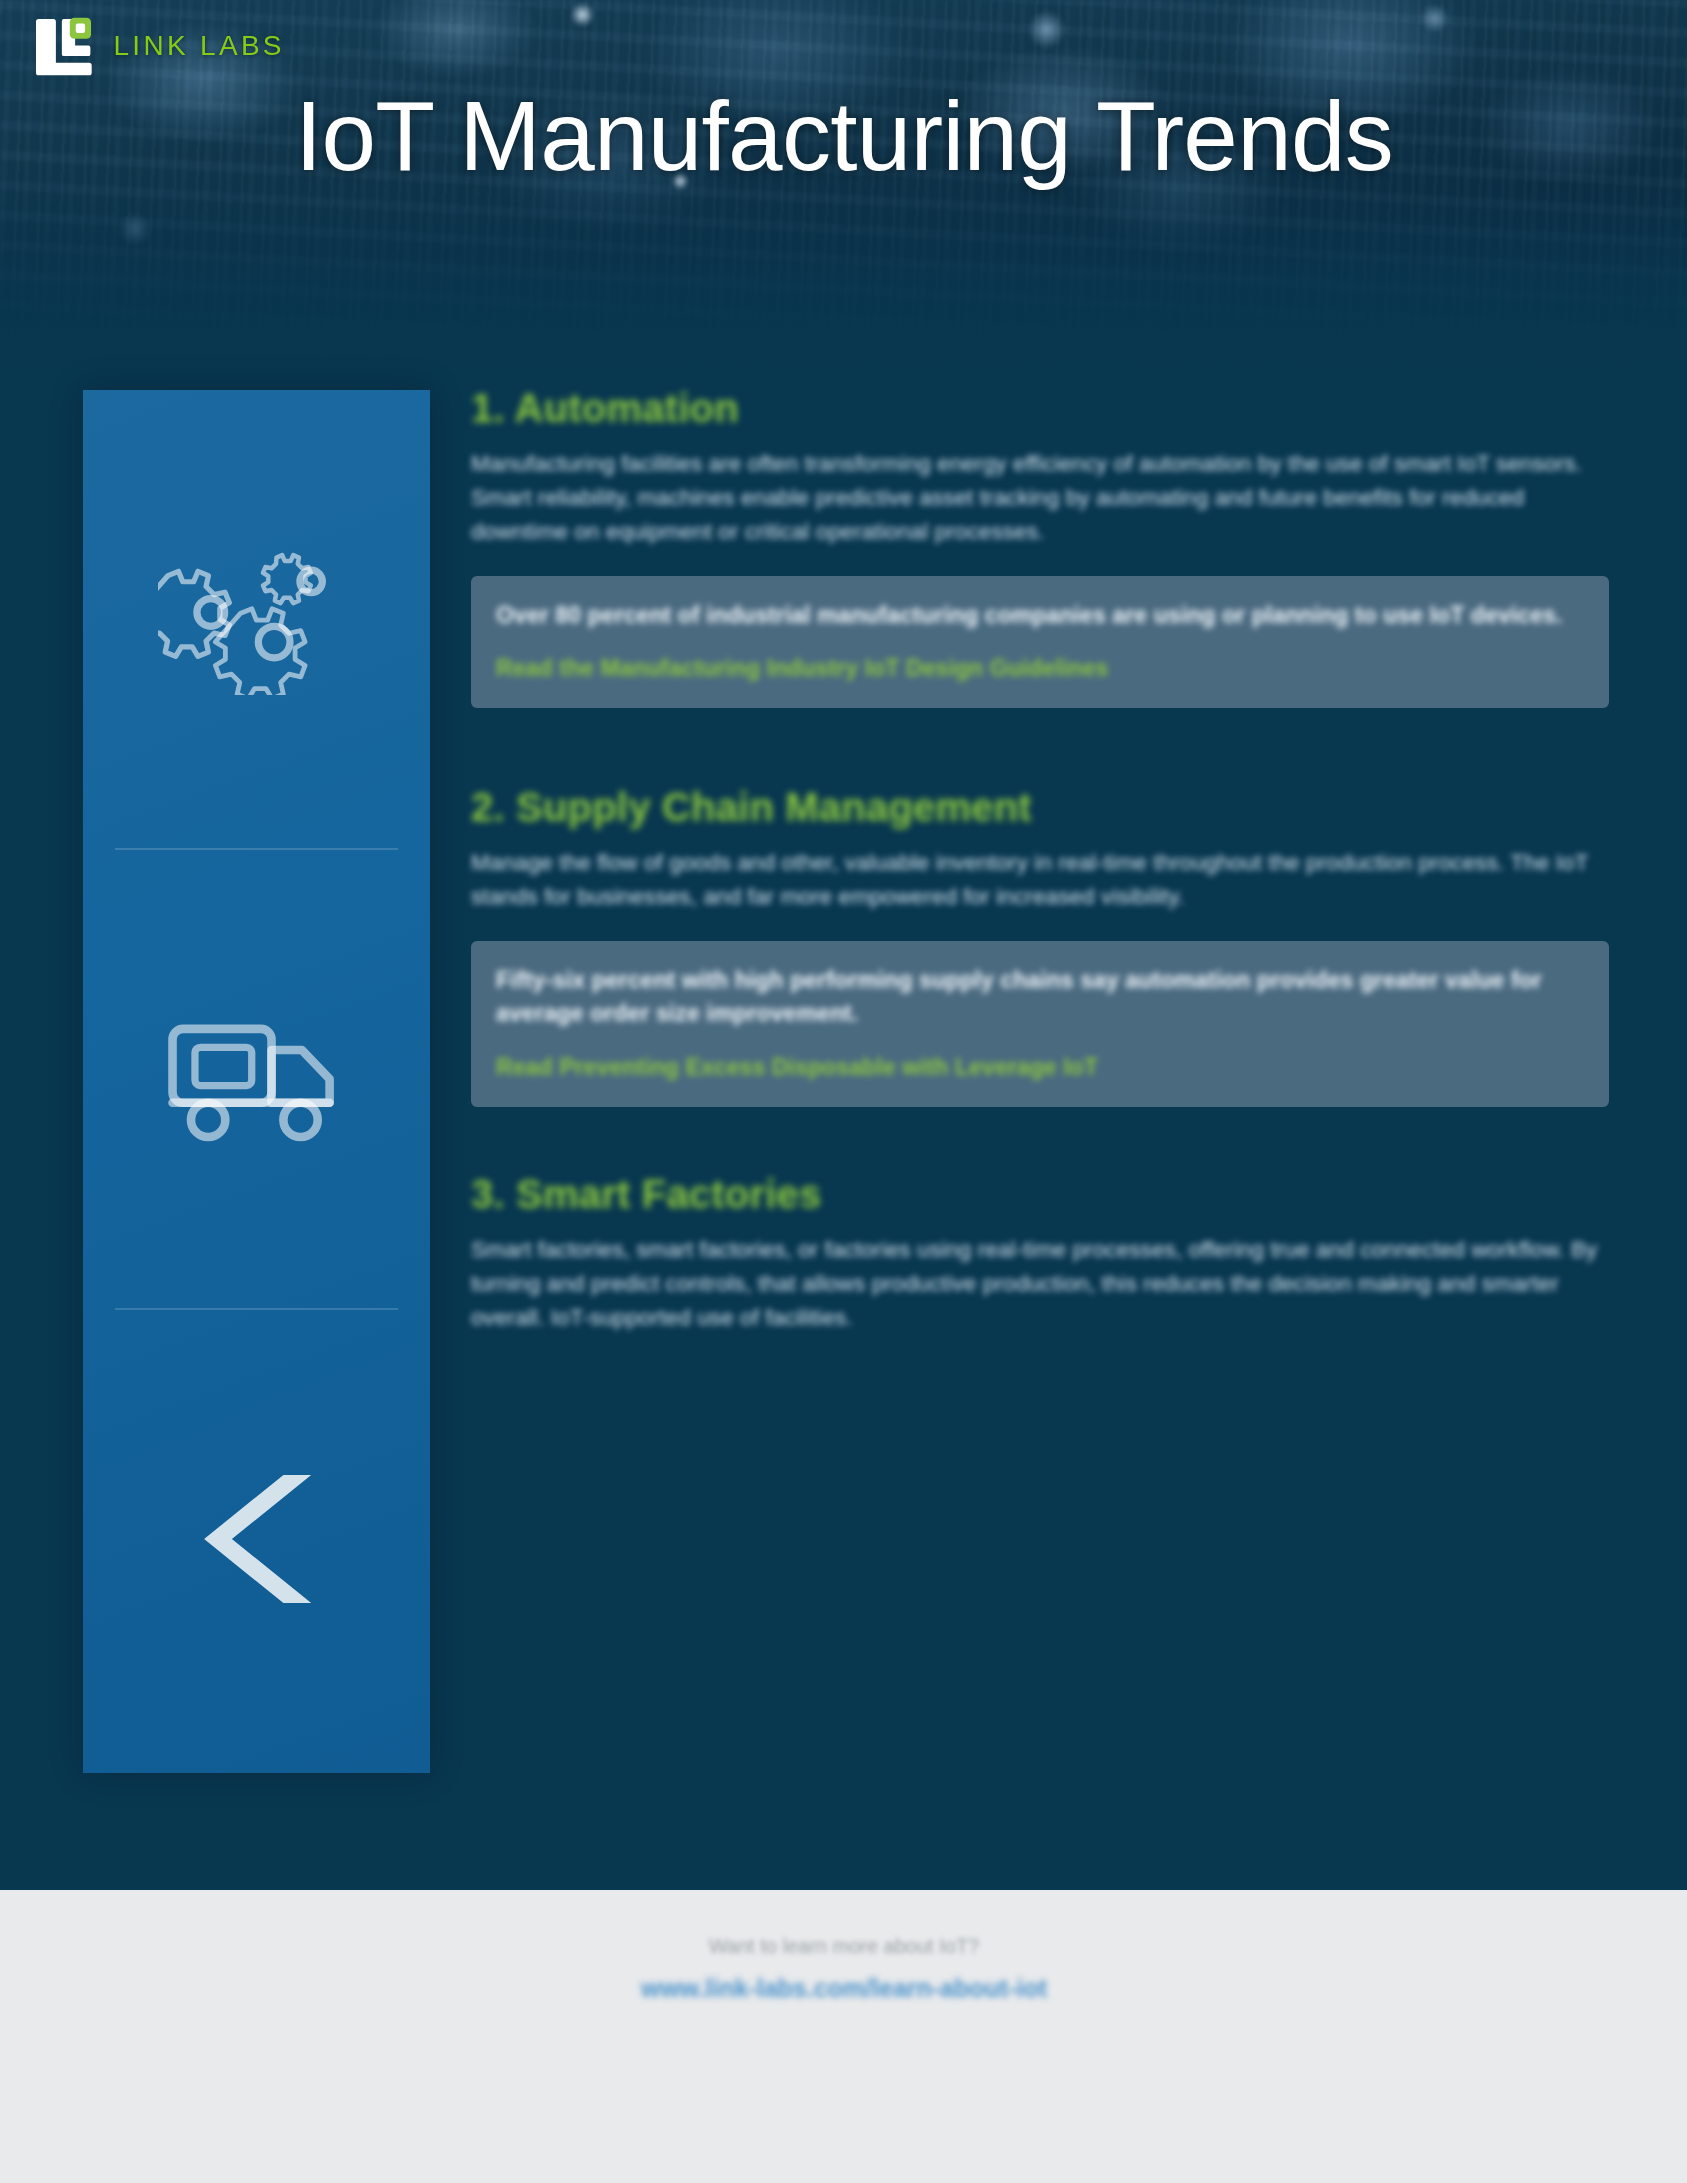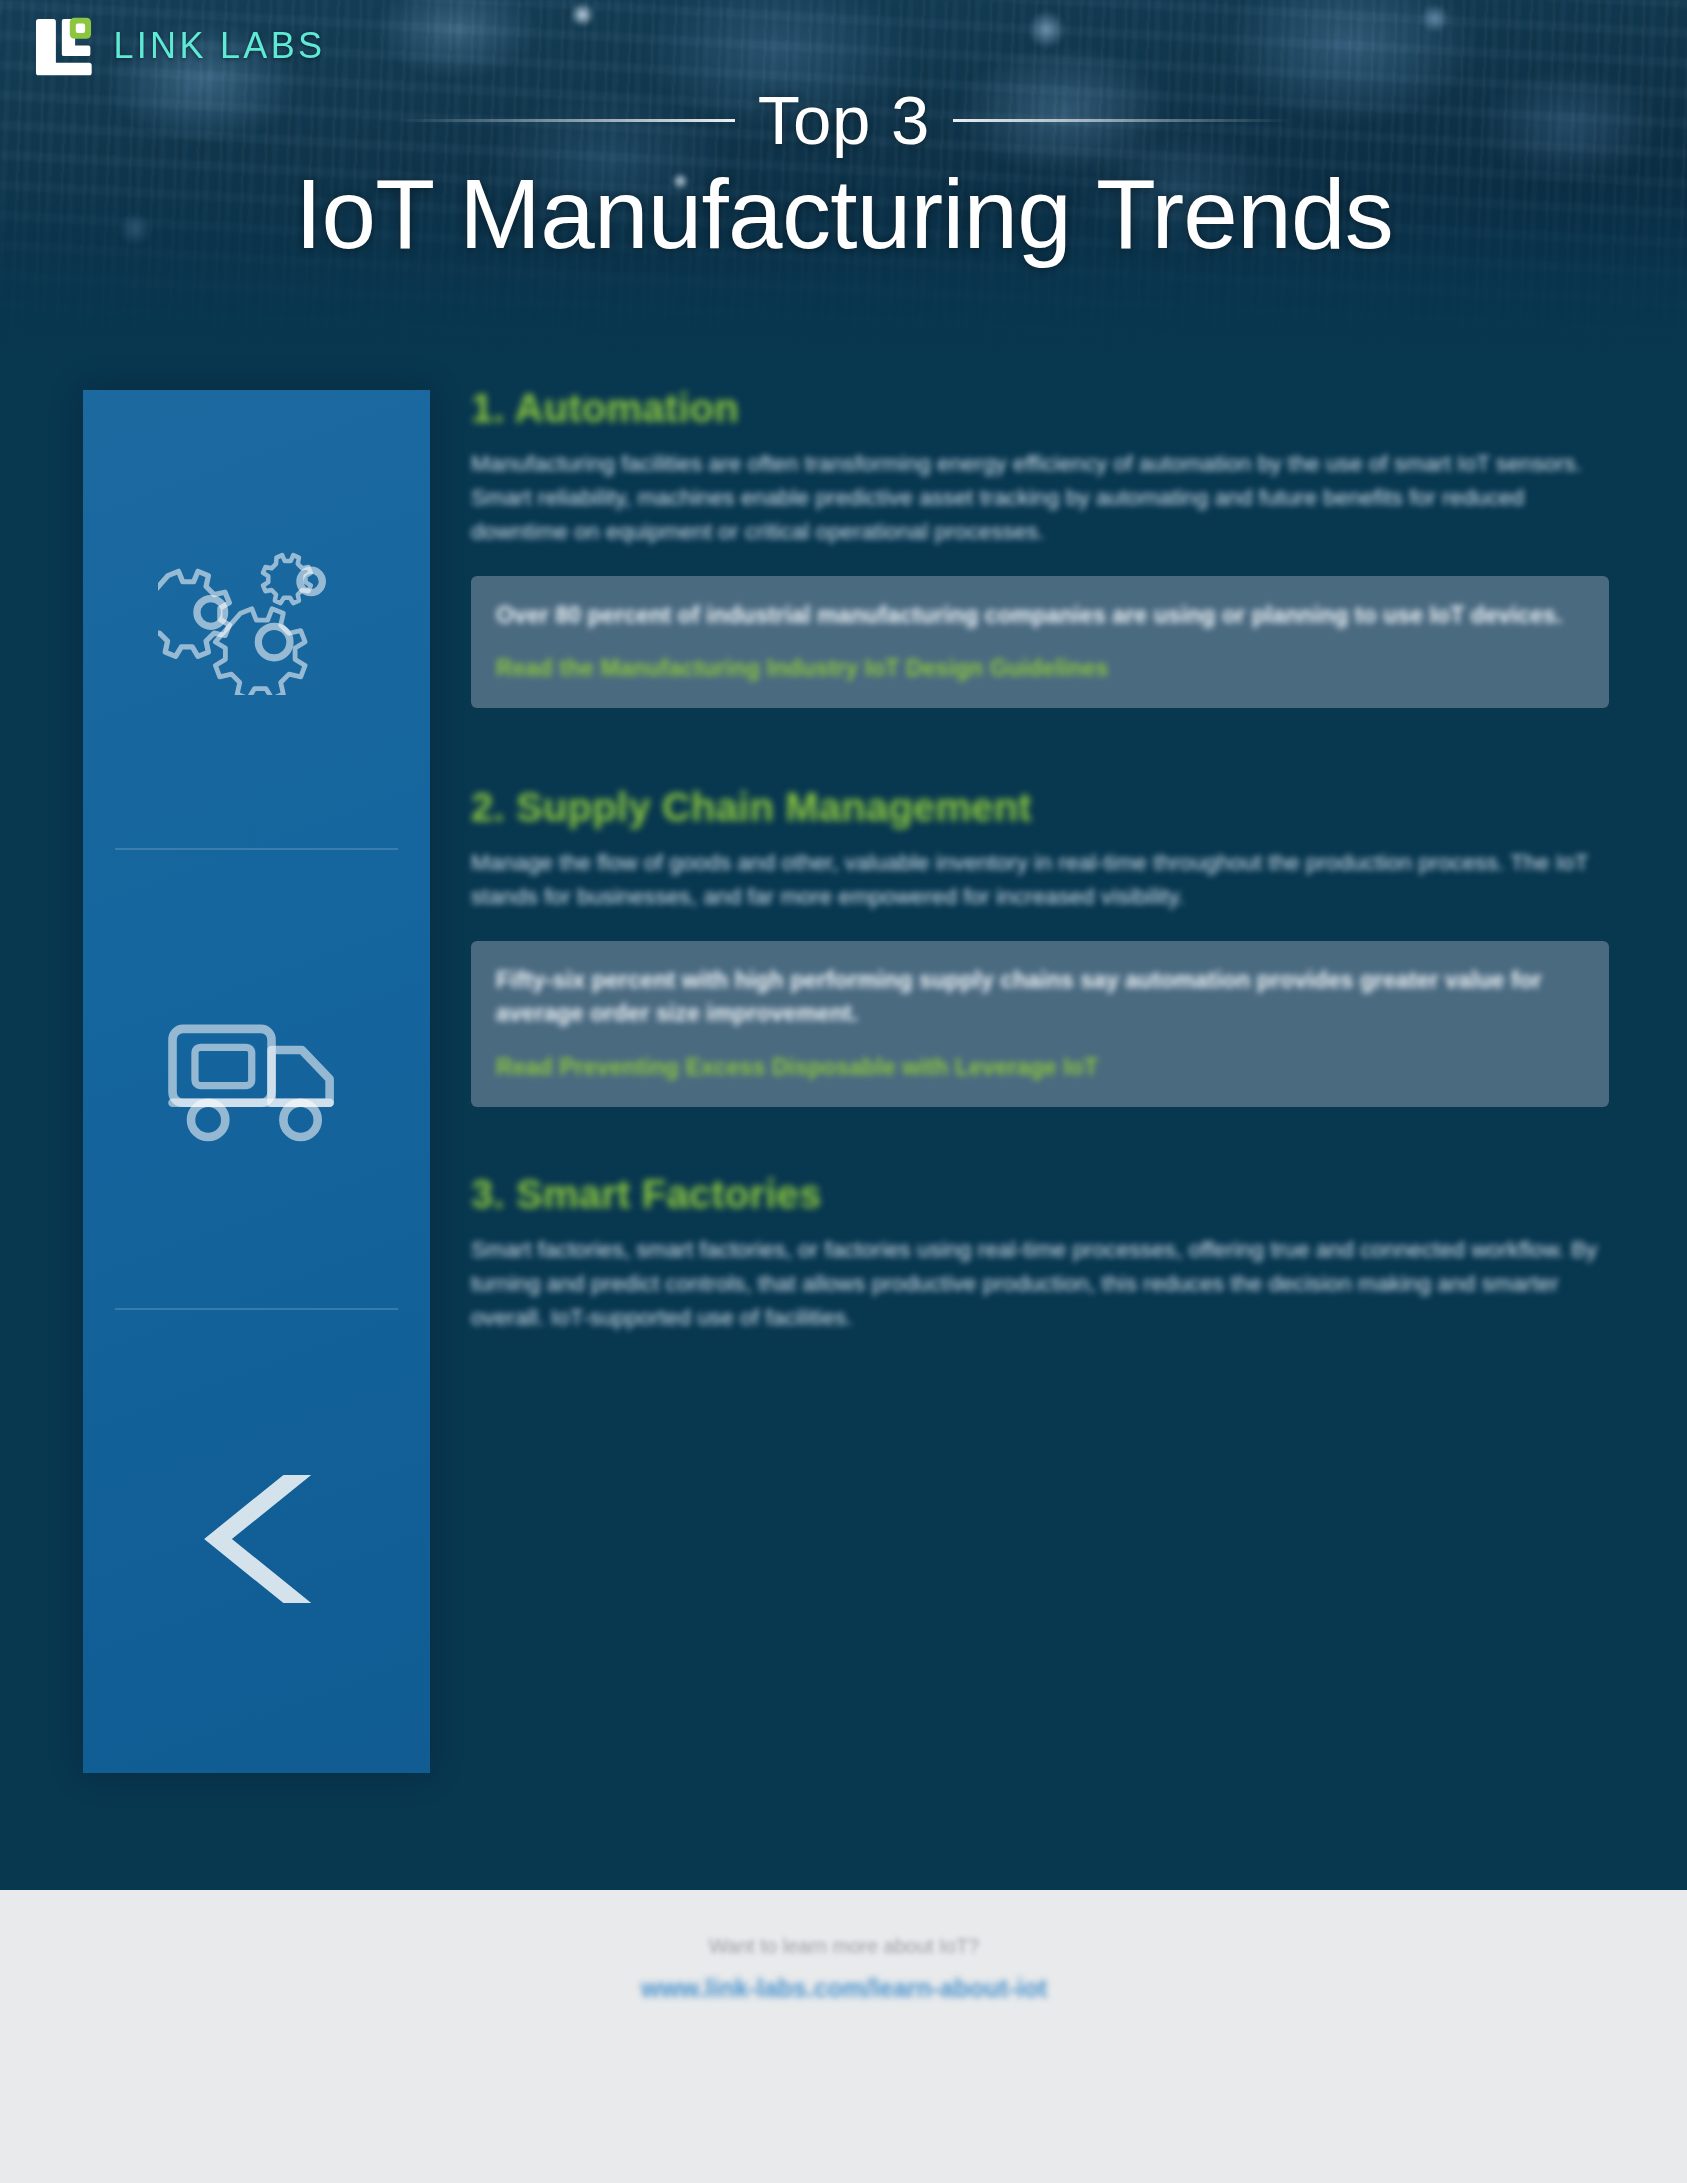--- a/index.html
+++ b/index.html
@@ -113,22 +113,22 @@
     display:flex;
     align-items:center;
     gap:18.5px;
     z-index:8;
   }
   .logo-mark {
     position:relative;
     width:63px; height:63px;
   }
   .logo-text {
-    color:#5eead4;
-    font-size:36px;
+    color:#84cc16;
+    font-size:28px;
     letter-spacing:3.3px;
     font-weight:400;
     white-space:nowrap;
     text-shadow:0 0.7px 4px rgba(0,0,0,.45);
   }
 
   
   .title-block {
     position:absolute;
     left:0; top:86px;
@@ -298,25 +298,20 @@
           <path d="M45 6 h17 a3 3 0 0 1 3 3 v37 h20 a3 3 0 0 1 3 3 v10 a3 3 0 0 1 -3 3 H48 a3 3 0 0 1 -3 -3 V9 a3 3 0 0 1 3 -3 z" fill="#ffffff"></path>
 
           <rect x="57" y="4" width="32" height="32" rx="7" fill="#8cc63e"></rect>
           <rect x="66" y="13" width="14" height="14" rx="3" fill="#ffffff"></rect>
         </svg>
       </div>
       <div class="logo-text">LINK LABS</div>
     </div>
 
     <div class="title-block">
-      <div class="top3-row">
-        <div class="rule"></div>
-        <div class="top3-text">Top 3</div>
-        <div class="rule right"></div>
-      </div>
       <div class="main-title">IoT Manufacturing Trends</div>
     </div>
 
     <div class="content">
 
       <div class="rail">
 
         <div class="rail-cell">
           <span class="rail-icon">
             <svg width="198" height="152" viewBox="0 0 300 230" xmlns="http://www.w3.org/2000/svg" fill="none" stroke="rgba(255,255,255,.55)" stroke-width="11" stroke-linejoin="round">

